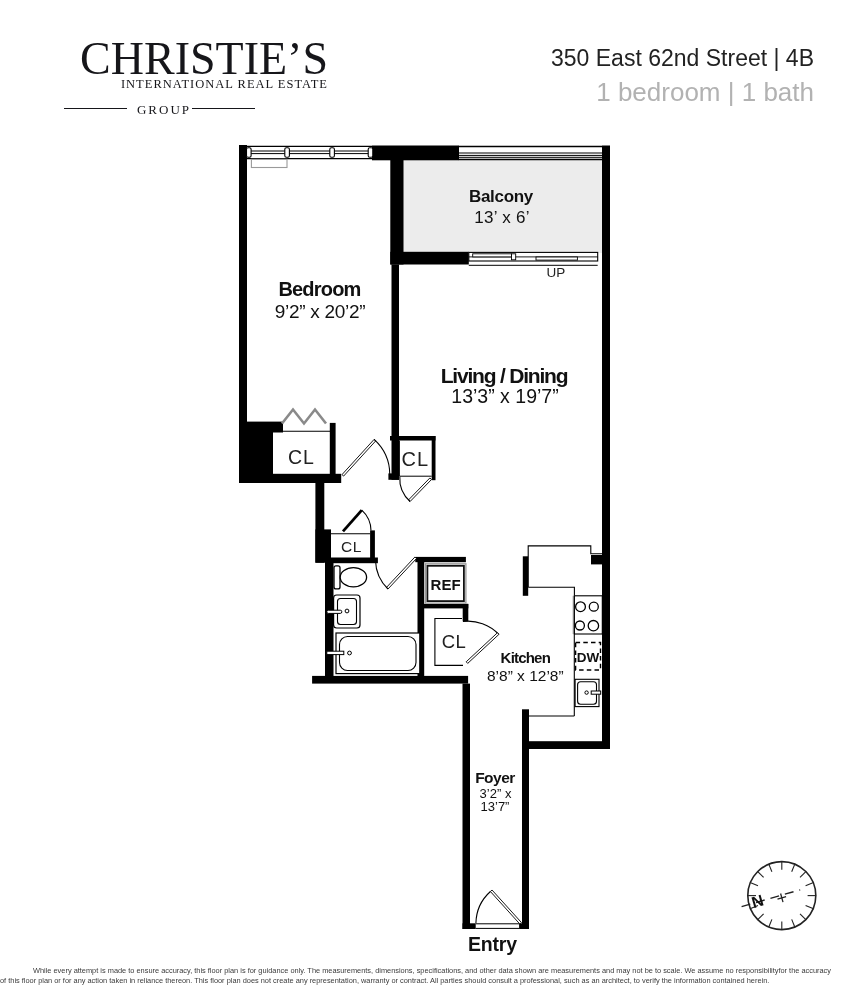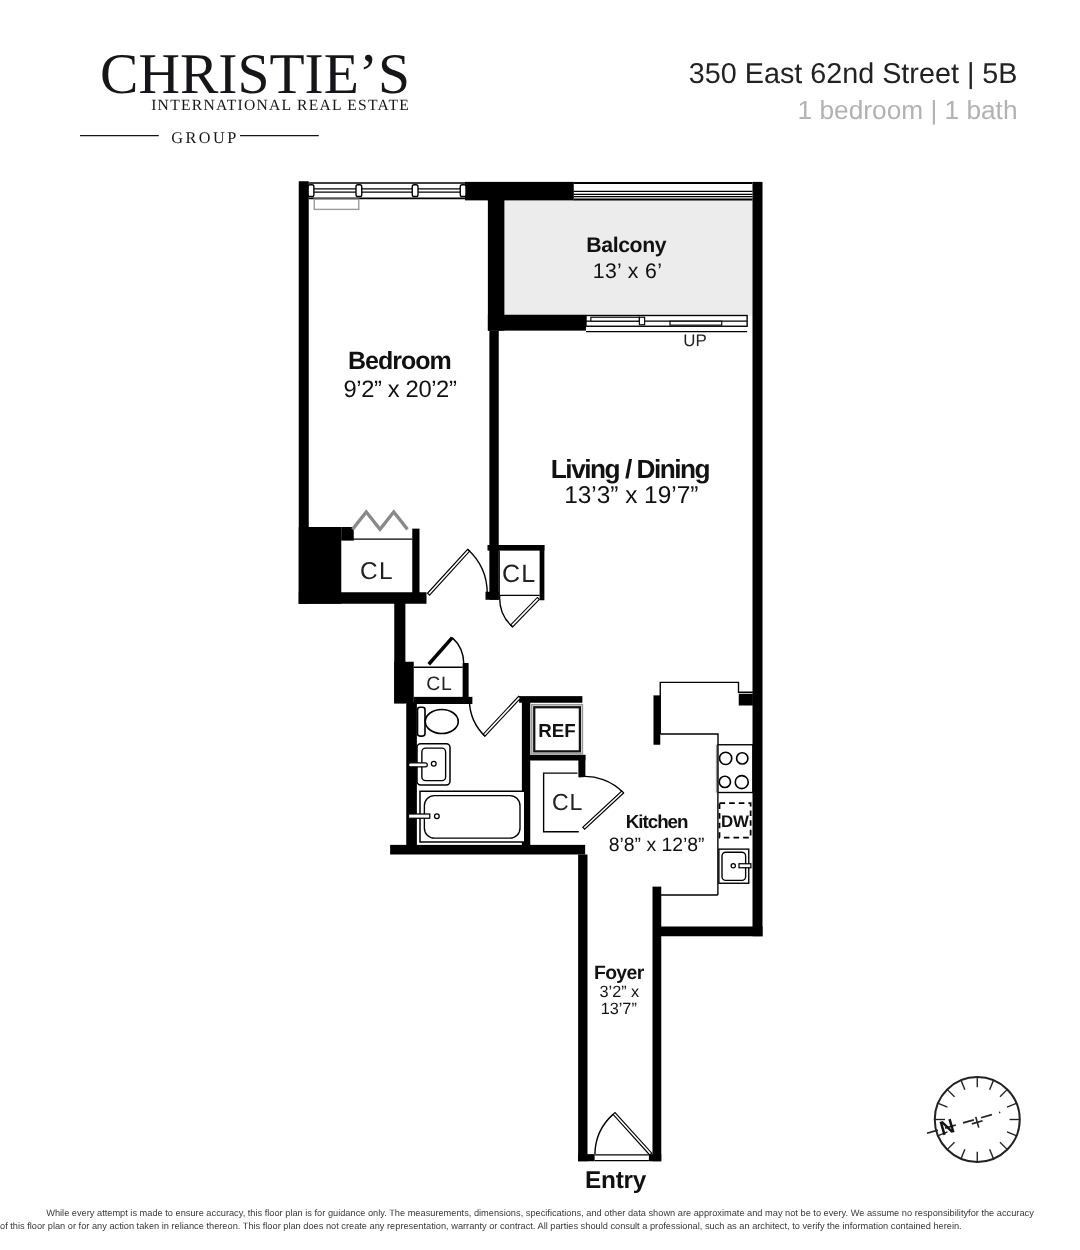--- a/index.html
+++ b/index.html
@@ -12,23 +12,23 @@
 <div class="abs" style="left:0;top:36px;width:328px;text-align:right;font-family:'Liberation Serif',serif;font-size:46px;color:#16161a;letter-spacing:0;line-height:1;">CHRISTIE’S</div>
 
 <div class="abs" style="left:0;top:77.5px;width:328px;text-align:right;font-family:'Liberation Serif',serif;font-size:12.5px;color:#16161a;letter-spacing:1px;line-height:1;">INTERNATIONAL REAL ESTATE</div>
 
 <div class="abs" style="left:0;top:103px;width:328px;text-align:center;font-family:'Liberation Serif',serif;font-size:13px;color:#16161a;letter-spacing:2px;line-height:1;">GROUP</div>
 
 <div class="abs" style="left:64px;top:108px;width:63px;height:1px;background:#16161a;"></div>
 
 <div class="abs" style="left:192px;top:108px;width:63px;height:1px;background:#16161a;"></div>
 
-<div class="abs" style="right:50px;top:45px;font-size:23px;color:#222;">350 East 62nd Street | 5B</div>
-
-<div class="abs" style="right:50px;top:77px;font-size:21px;color:#b2b2b2;">1 bedroom | 1 bath</div>
+<div class="abs" style="right:50px;top:45px;font-size:23px;color:#222;">350 East 62nd Street | 4B</div>
+
+<div class="abs" style="right:50px;top:77px;font-size:26px;color:#b2b2b2;">1 bedroom | 1 bath</div>
 
 <svg class="abs" style="left:0;top:0;" width="864" height="960" viewBox="0 0 864 960" fill="none">
   <g stroke="none" fill="#000">
 
     <rect x="398" y="158" width="204" height="95" fill="#ececec"></rect>
 
     <rect x="239" y="145" width="8" height="338"></rect>
 
     <rect x="372" y="145.5" width="87" height="14.8"></rect>
 
@@ -273,15 +273,15 @@
     <line x1="741.6" y1="906.6" x2="800.2" y2="889.8" stroke-width="1.4" stroke-dasharray="9 6"></line>
     <g stroke-width="1.3">
       <line x1="777.5" y1="899.1" x2="786.1" y2="896.6"></line>
       <line x1="780.6" y1="893.5" x2="783" y2="902.1"></line>
     </g>
   </g>
 
   <text x="757.5" y="907" font-size="16" font-weight="bold" fill="#111" text-anchor="middle" font-family="Liberation Sans" transform="rotate(-16 757.5 901)">N</text>
 </svg>
 
-<div class="abs" style="left:0;top:965.5px;width:864px;text-align:center;font-size:7.4px;color:#3a3a3a;">While every attempt is made to ensure accuracy, this floor plan is for guidance only. The measurements, dimensions, specifications, and other data shown are approximate and may not be to every. We assume no responsibilityfor the accuracy</div>
+<div class="abs" style="left:0;top:965.5px;width:864px;text-align:center;font-size:7.4px;color:#3a3a3a;">While every attempt is made to ensure accuracy, this floor plan is for guidance only. The measurements, dimensions, specifications, and other data shown are measurements and may not be to scale. We assume no responsibilityfor the accuracy</div>
 
 <div class="abs" style="left:0;top:975.5px;width:704px;text-align:center;font-size:7.4px;color:#3a3a3a;">of this floor plan or for any action taken in reliance thereon. This floor plan does not create any representation, warranty or contract. All parties should consult a professional, such as an architect, to verify the information contained herein.</div>
 
 </body></html>

